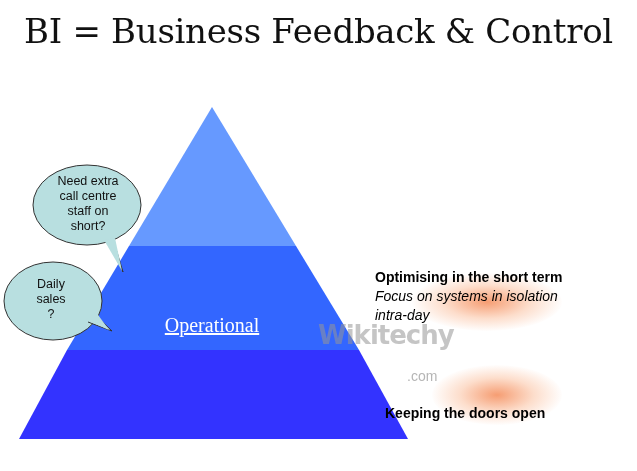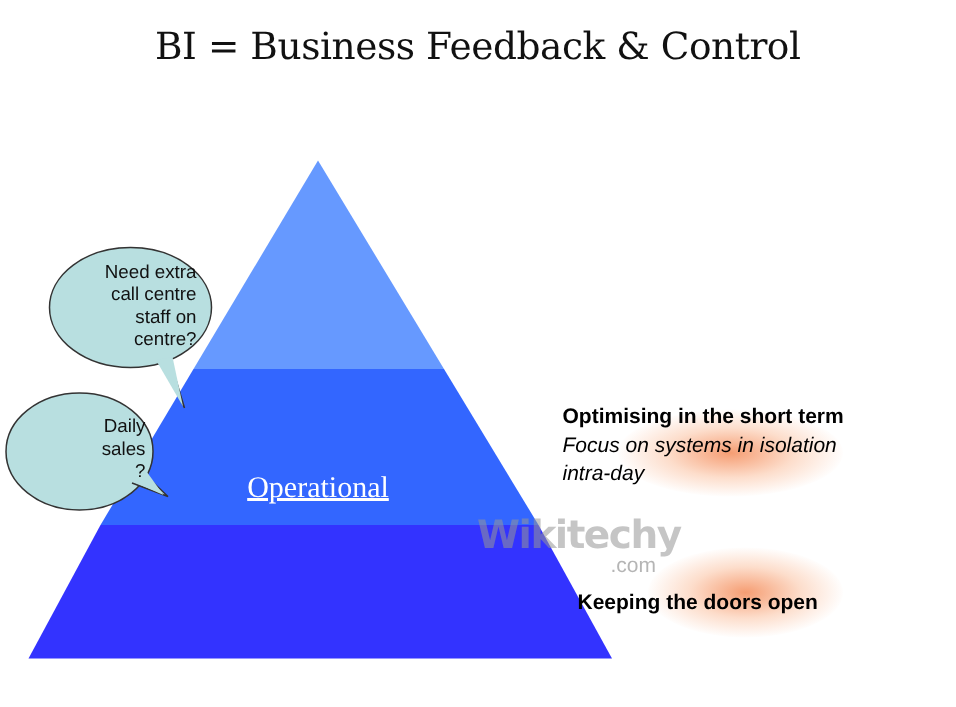--- a/index.html
+++ b/index.html
@@ -1,21 +1,21 @@
 <!DOCTYPE html>
 <html><head>
 <meta charset="utf-8">
 <style>
   html, body { margin:0; padding:0; background:#ffffff; }
   body { width:637px; height:471px; position:relative; overflow:hidden; font-family:"Liberation Sans", sans-serif; }
-  .title { position:absolute; left:0; top:12px; width:637px; text-align:center; font-family:"DejaVu Serif", serif; font-size:25px; line-height:38px; color:#111; letter-spacing:-0.3px; }
+  .title { position:absolute; left:0; top:12px; width:637px; text-align:center; font-family:"DejaVu Serif", serif; font-size:34px; line-height:38px; color:#111; letter-spacing:-0.3px; }
   svg.canvas { position:absolute; left:0; top:0; }
   .layer-label { position:absolute; left:142px; top:312px; width:140px; text-align:center; font-family:"Liberation Serif", serif; font-size:20px; line-height:26px; color:#ffffff;text-decoration:underline; }
-  .bubble-text { position:absolute; text-align:right; font-size:12.5px; line-height:15px; color:#111; }
-  .watermark { position:absolute; left:318px; top:342px; font-family:"DejaVu Sans", sans-serif; font-weight:bold; font-size:26px; color:rgba(150,150,150,0.55); letter-spacing:-1px;text-align:center; }
+  .bubble-text { position:absolute; text-align:center; font-size:12.5px; line-height:15px; color:#111; }
+  .watermark { position:absolute; left:318px; top:320px; font-family:"DejaVu Sans", sans-serif; font-weight:bold; font-size:26px; color:rgba(150,150,150,0.55); letter-spacing:-1px;text-align:center; }
   .watermark-com { position:absolute; left:407px; top:368px; font-size:14px; color:rgba(150,150,150,0.7); }
   .glow { position:absolute; border-radius:50%; background:radial-gradient(ellipse at center, rgba(244,140,90,0.85) 0%, rgba(250,180,140,0.45) 40%, rgba(255,255,255,0) 72%); }
   .right-text { position:absolute; color:#000; font-size:14px; line-height:19px; }
   .bold { font-weight:bold; }
   .ital { font-style:italic; }
 </style>
 </head>
 <body>
 
 <div class="title">
@@ -43,21 +43,21 @@
     <ellipse cx="53" cy="301" rx="49" ry="39" fill="#b8dfe0" stroke="#333" stroke-width="1"></ellipse>
     <path d="M 88,322 L 112,331 L 94,314" fill="#b8dfe0" stroke="#333" stroke-width="1"></path>
     <path d="M 86,320 L 109,330 L 96,312 Z" fill="#b8dfe0" stroke="none"></path>
   </g>
 </svg>
 
 <div class="bubble-text" style="left:45px; top:174px; width:86px;">
   <div>Need extra</div>
   <div>call centre</div>
   <div>staff on</div>
-  <div>centre?</div>
+  <div>short?</div>
 </div>
 
 <div class="bubble-text" style="left:5px; top:277px; width:92px; height:62px; overflow:hidden;">
   <div>Daily</div>
   <div>sales</div>
   <div>?</div>
 </div>
 
 <div class="layer-label">
   <div>Operational</div>
@@ -65,13 +65,13 @@
 
 <div class="watermark">Wikitechy</div>
 <div class="watermark-com">.com</div>
 
 <div class="right-text" style="left:375px; top:268px; width:240px;">
   <div class="bold">Optimising in the short term</div>
   <div class="ital">Focus on systems in isolation</div>
   <div class="ital">intra-day</div>
 </div>
 
-<div class="right-text bold" style="left:385px; top:392px; width:220px;">Keeping the doors open</div>
+<div class="right-text bold" style="left:385px; top:404px; width:220px;">Keeping the doors open</div>
 
 </body></html>

